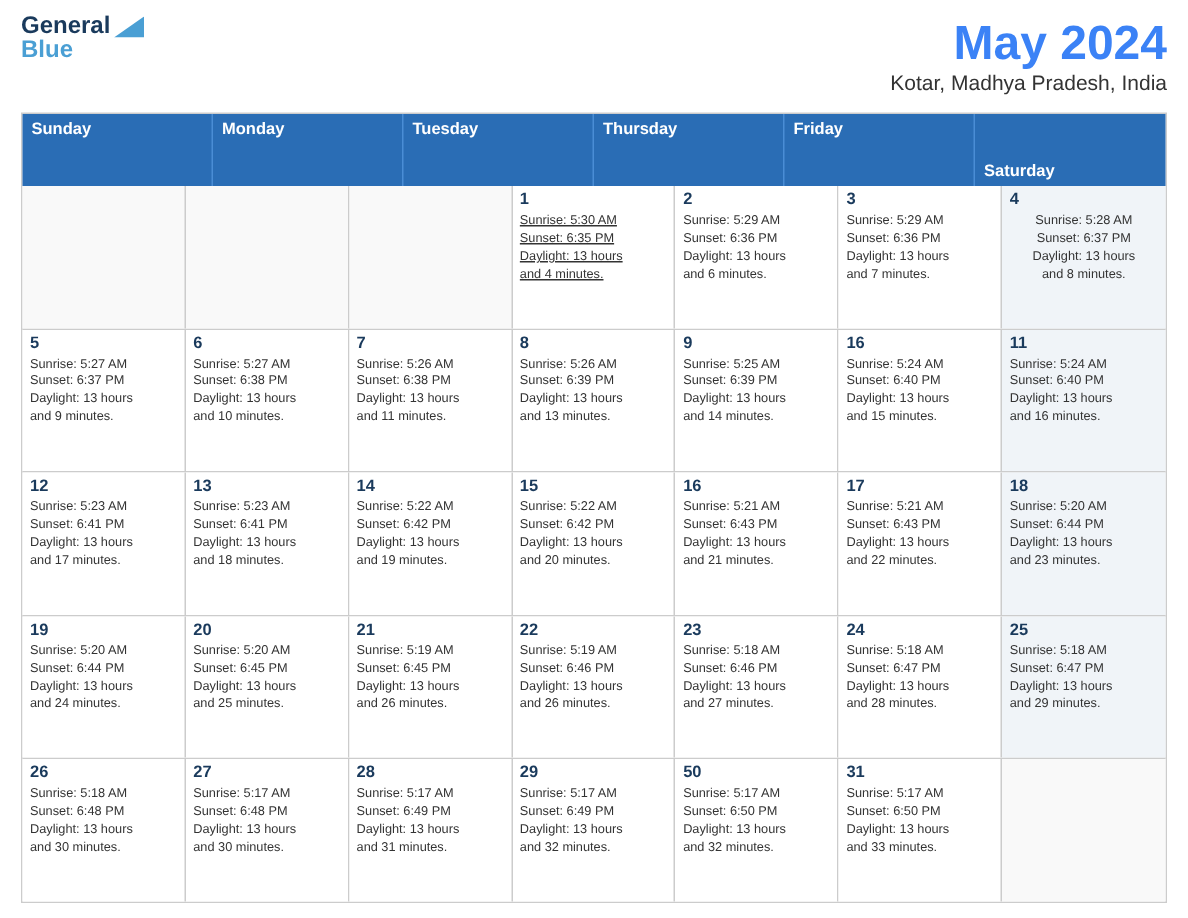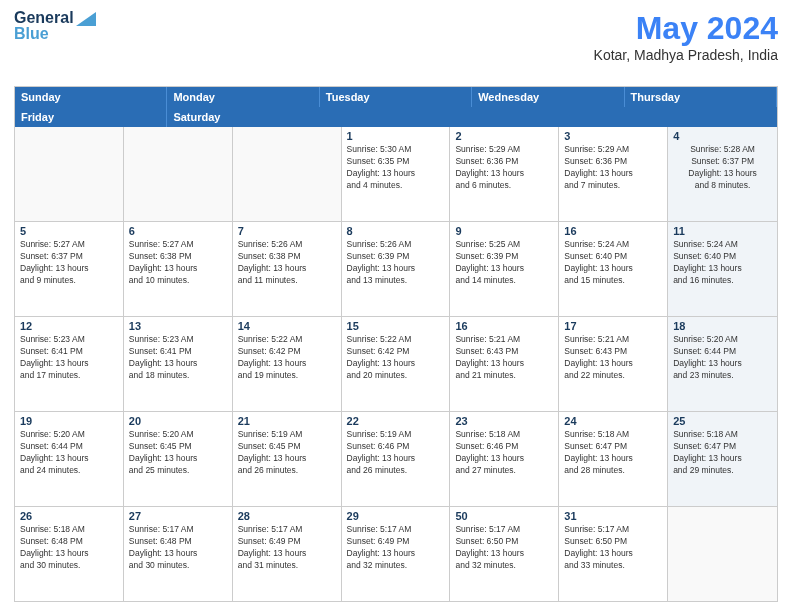--- a/index.html
+++ b/index.html
@@ -14,21 +14,21 @@
       width: 792px;
       height: 612px;
       padding: 10px 14px;
       display: flex;
       flex-direction: column;
     }
     .header {
       display: flex;
       justify-content: space-between;
       align-items: flex-start;
-      margin-bottom: 23px;
+      margin-bottom: 12px;
     }
     .logo {
       display: flex;
       flex-direction: column;
       align-items: flex-start;
     }
     .title-block {
       text-align: right;
     }
     .main-title {
@@ -42,32 +42,32 @@
       padding-left: 25px;
     }
     .calendar {
       flex: 1;
       display: flex;
       flex-direction: column;
       border: 1px solid #ccc;
     }
     .cal-header {
       display: grid;
-      grid-template-columns: repeat(5, 1fr);
+      grid-template-columns: repeat(6, 1fr);
       background: #2a6db5;
     }
     .cal-header-cell {
       color: #fff;
       font-size: 11px;
       font-weight: bold;
       padding: 4px 6px;
       text-align: left;
       border-right: 1px solid #4a8dd5;
     }
-    .cal-header-cell:last-child { border-right: none; }
+    .cal-header-cell:last-child { border-right: none; margin-top: 28px; }
     .cal-body {
       flex: 1;
       display: flex;
       flex-direction: column;
     }
     .cal-row {
       flex: 1;
       display: grid;
       grid-template-columns: repeat(7, 1fr);
       border-bottom: 1px solid #ccc;
@@ -116,33 +116,32 @@
       <div class="main-title">May 2024</div>
       <div class="subtitle">Kotar, Madhya Pradesh, India</div>
     </div>
   </div>
 
   <div class="calendar">
     <div class="cal-header">
       <div class="cal-header-cell">Sunday</div>
       <div class="cal-header-cell">Monday</div>
       <div class="cal-header-cell">Tuesday</div>
-      <div class="cal-header-cell">Wednesday</div>
       <div class="cal-header-cell">Thursday</div>
       <div class="cal-header-cell">Friday</div>
       <div class="cal-header-cell">Saturday</div>
     </div>
     <div class="cal-body" id="cal-body">
     <div class="cal-row">
           <div class="cal-cell empty"></div>
           <div class="cal-cell empty"></div>
           <div class="cal-cell empty"></div>
           <div class="cal-cell">
             <div class="day-num">1</div>
-            <div class="day-info" style="white-space: pre-line;">Sunrise: 5:30 AM
+            <div class="day-info" style="white-space: pre-line; text-decoration: underline;">Sunrise: 5:30 AM
 Sunset: 6:35 PM
 Daylight: 13 hours
 and 4 minutes.</div>
           </div>
           <div class="cal-cell">
             <div class="day-num">2</div>
             <div class="day-info" style="white-space: pre-line;">Sunrise: 5:29 AM
 Sunset: 6:36 PM
 Daylight: 13 hours
 and 6 minutes.</div>

